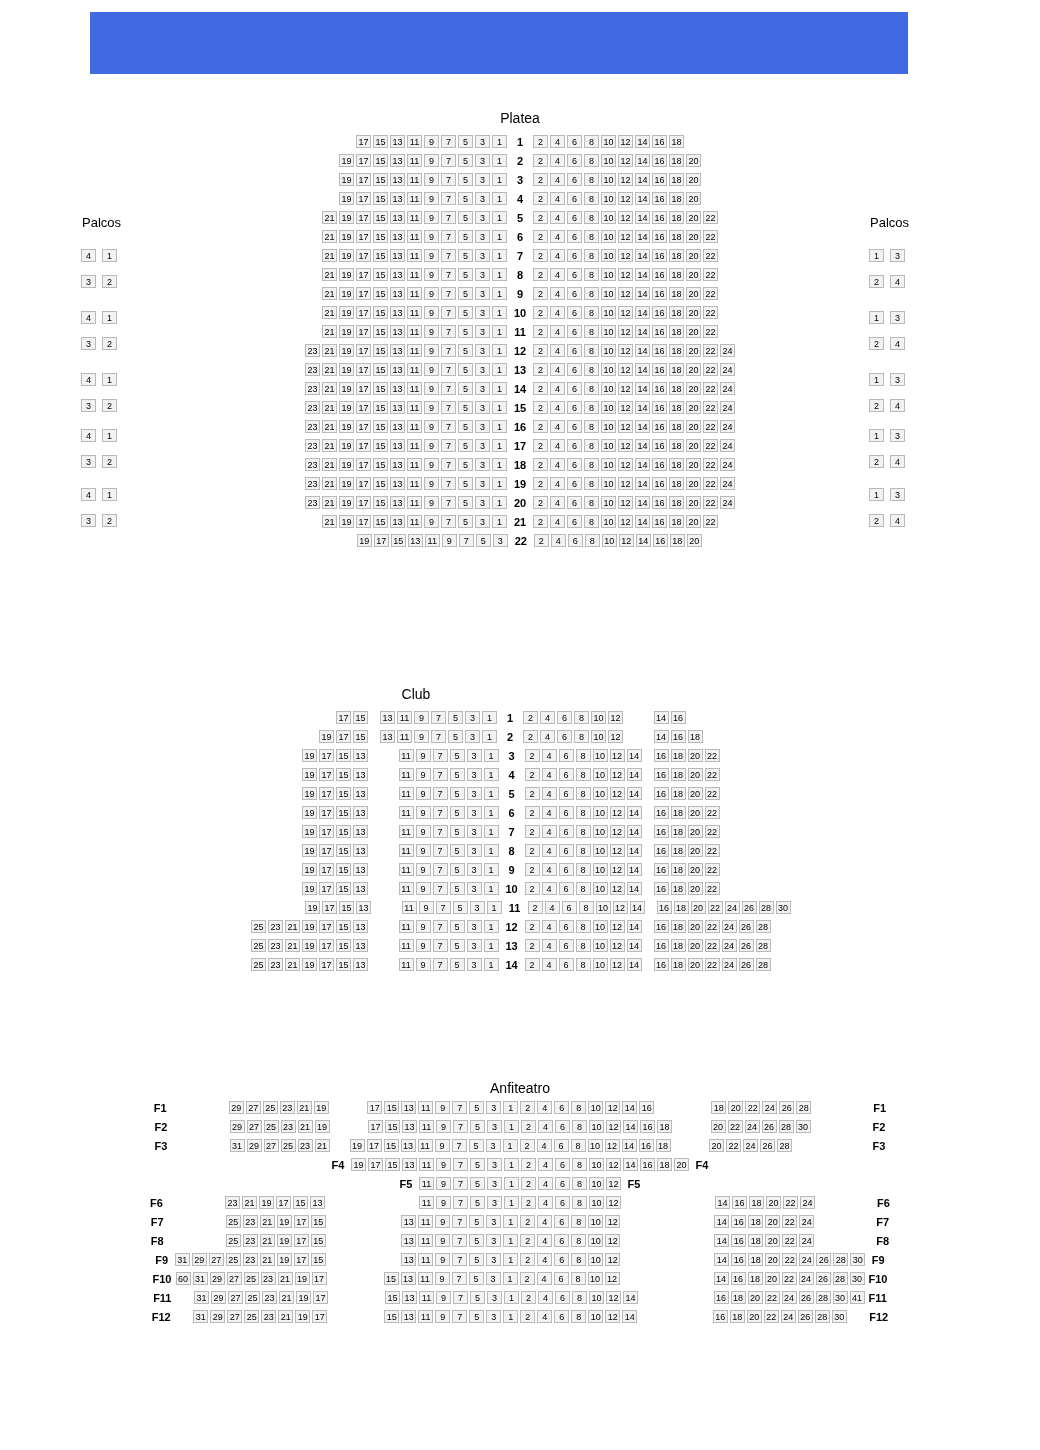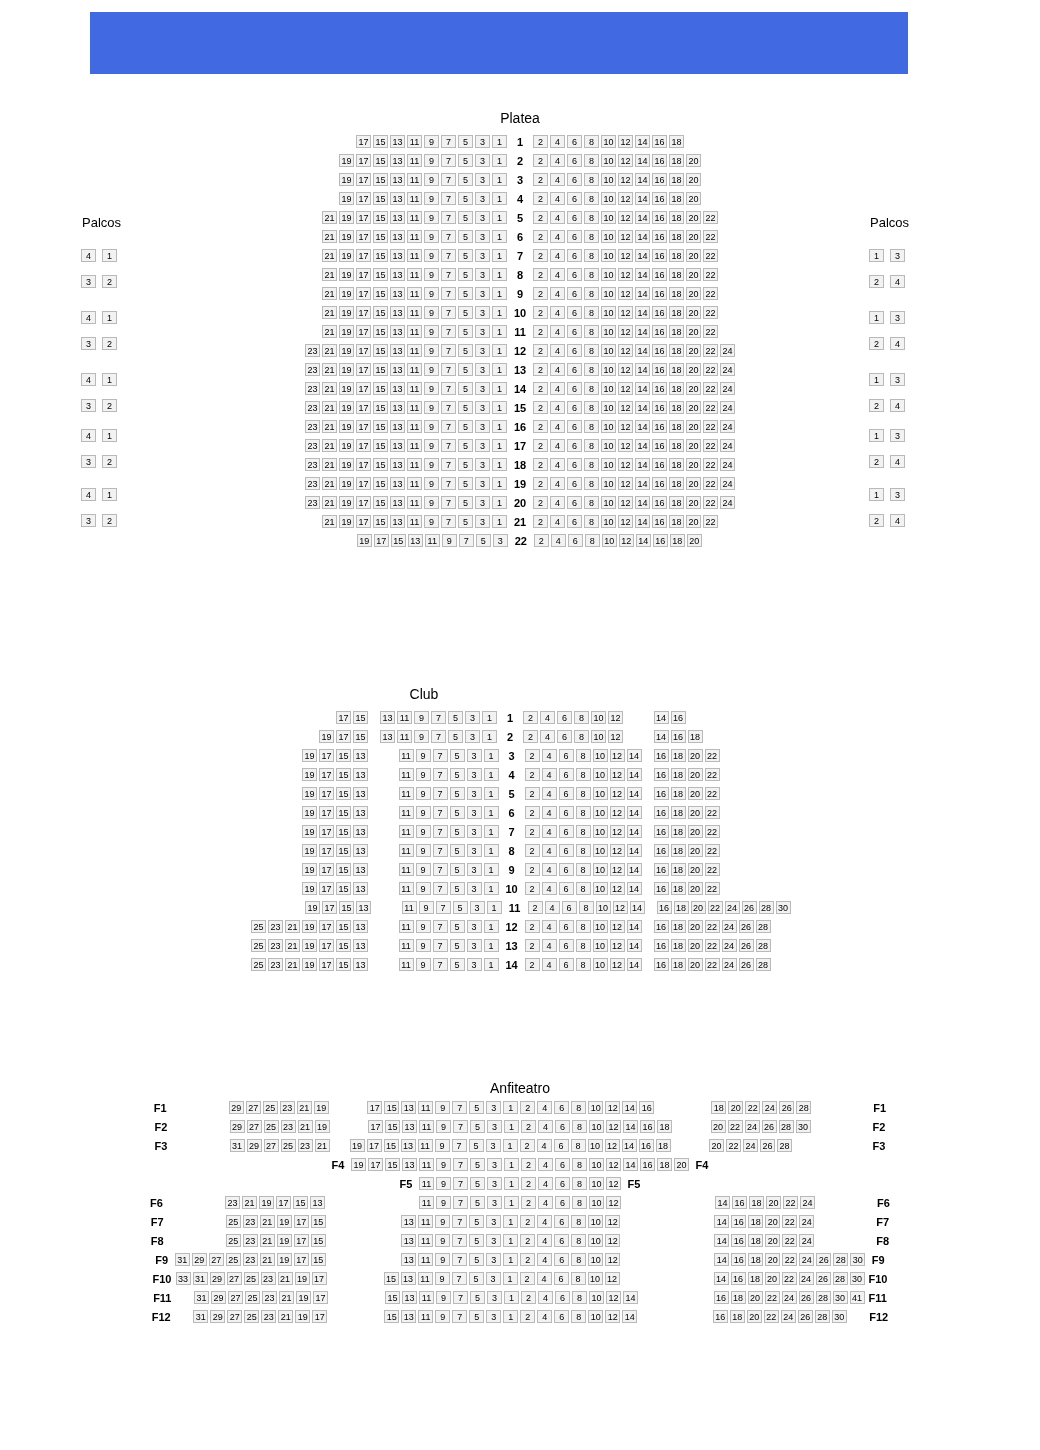--- a/index.html
+++ b/index.html
@@ -743,21 +743,21 @@
     <div class="palco-box palco-row" style="position: absolute; top: 488px; left: 868px;">
       <span class="seat">1</span>
       <span class="seat">3</span>
     </div>
     <div class="palco-box palco-row" style="position: absolute; top: 514px; left: 868px;">
       <span class="seat">2</span>
       <span class="seat">4</span>
     </div>
   </div>
 
-<div id="club-title-wrap" style="position:absolute;left:0;top:686px;width:832px;padding-left:8px;">
+<div id="club-title-wrap" style="position:absolute;left:0;top:686px;width:832px;">
   <div class="section-title">Club</div>
 </div>
 <div id="club-rows" style="position:absolute;left:0;top:708px;width:1040px;">
     <div class="row">
       <span class="gap" style="width: 92.5px;"></span>
       <span class="seat">17</span>
       <span class="seat">15</span>
       <span class="gap" style="width: 10px;"></span>
       <span class="gap" style="width: 0px;"></span>
       <span class="seat">13</span>
@@ -1512,21 +1512,21 @@
       <span class="seat">24</span>
       <span class="seat">26</span>
       <span class="seat">28</span>
       <span class="seat">30</span>
       <span class="gap" style="width: 0px;"></span>
       <span class="rowlabel" style="visibility: visible;">F9</span>
     </div>
     <div class="row">
       <span class="rowlabel" style="visibility: visible;">F10</span>
       <span class="gap" style="width: 0px;"></span>
-      <span class="seat">33</span>
+      <span class="seat">60</span>
       <span class="seat">31</span>
       <span class="seat">29</span>
       <span class="seat">27</span>
       <span class="seat">25</span>
       <span class="seat">23</span>
       <span class="seat">21</span>
       <span class="seat">19</span>
       <span class="seat">17</span>
       <span class="gap" style="width: 18px;"></span>
       <span class="gap" style="width: 37px;"></span>

